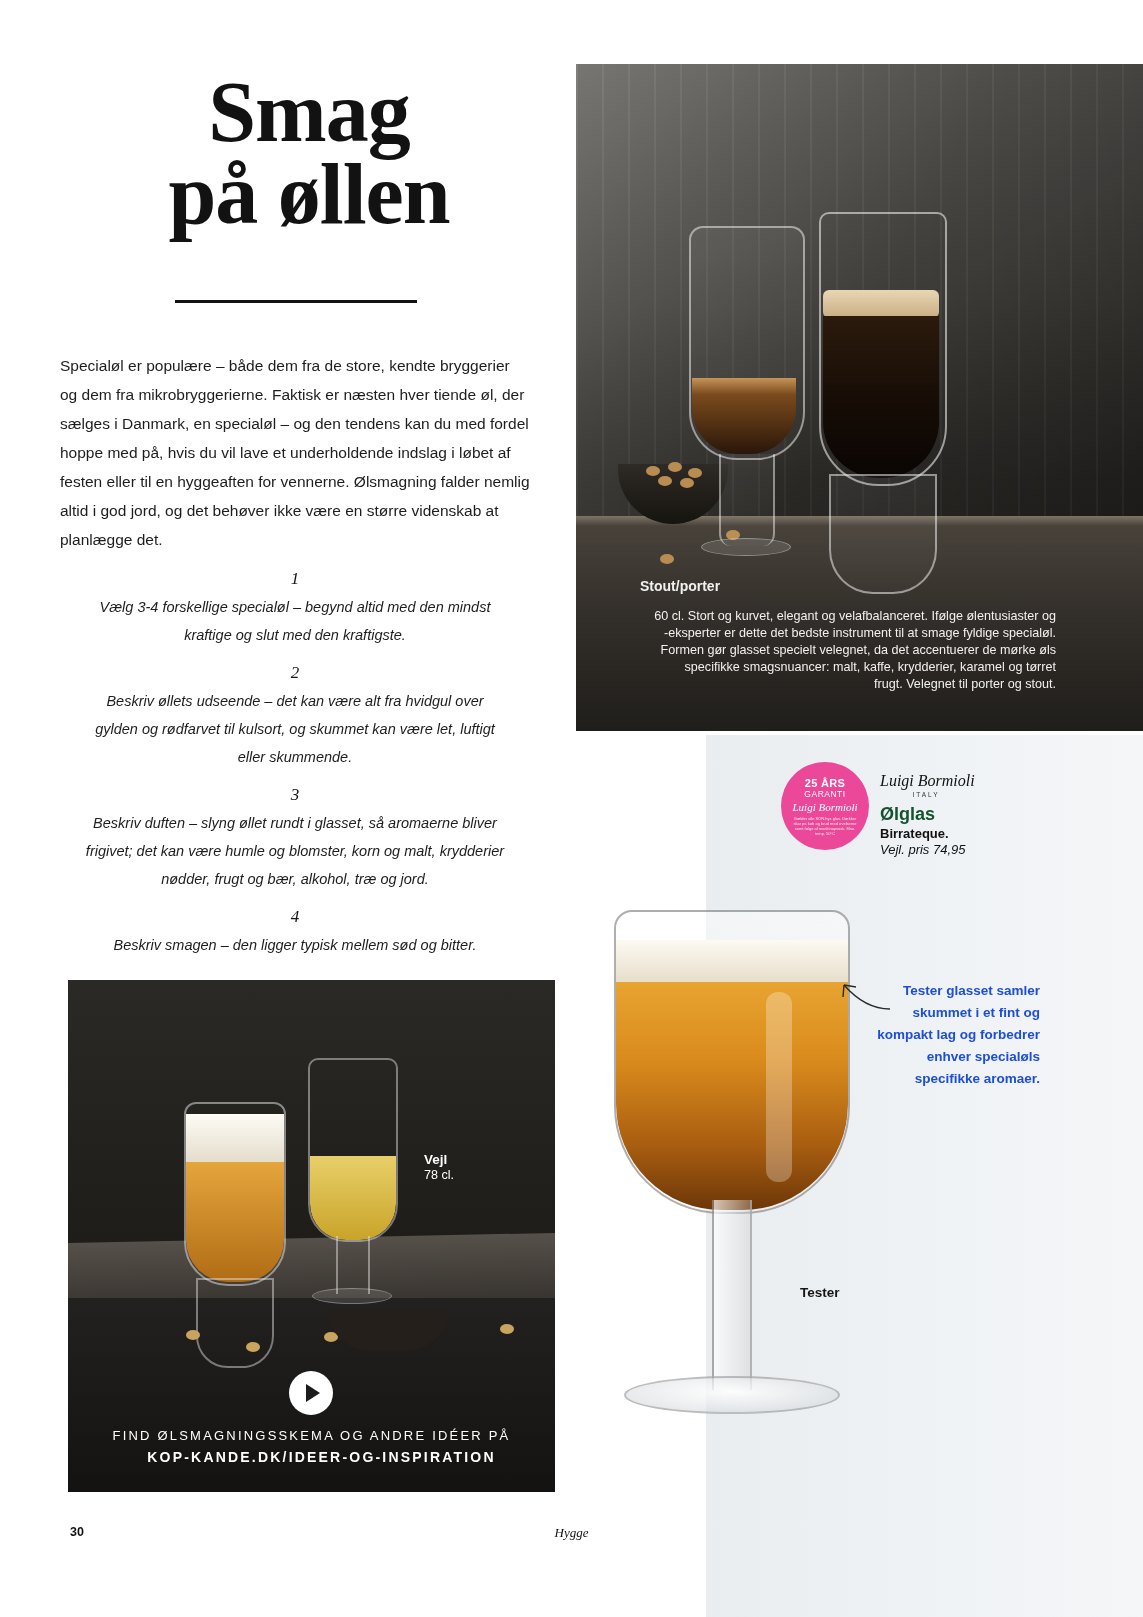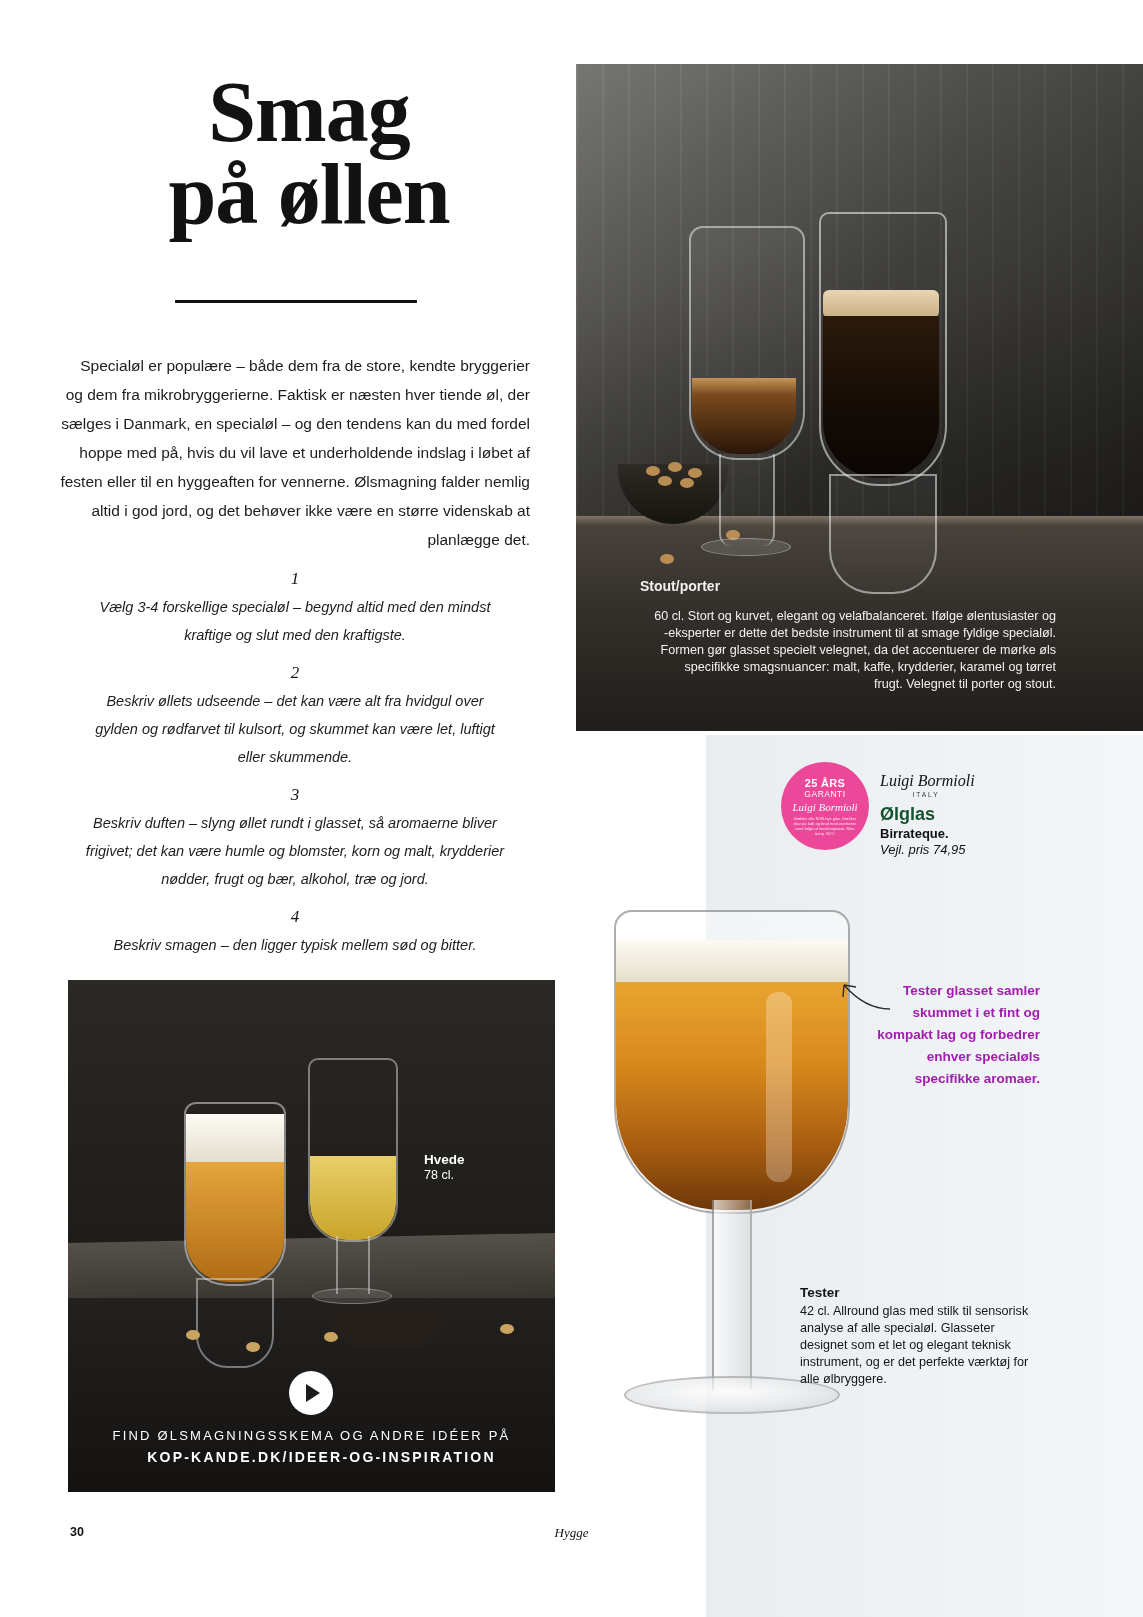--- a/index.html
+++ b/index.html
@@ -8,21 +8,21 @@
     background:linear-gradient(to right,#e9edf0 0%, #eef1f4 40%, #f4f6f8 100%);}
 
   
   .headline{position:absolute;left:74px;top:72px;width:470px;text-align:center;}
   .headline h1{margin:0;font-family:"Liberation Serif",serif;font-weight:700;
     font-size:86px;line-height:0.95;letter-spacing:-1px;color:#121212;}
   .headline h1 .l2{display:block;}
   .rule{position:absolute;left:175px;top:300px;width:242px;height:3px;background:#121212;}
 
   
-  .intro{position:absolute;left:60px;top:335px;width:470px;text-align:right;
+  .intro{position:absolute;left:60px;top:335px;width:470px;text-align:left;
     font-family:"Liberation Sans",sans-serif;font-size:15.5px;line-height:29px;color:#1d1d1d;}
 
   
   .steps{position:absolute;left:85px;top:555px;width:420px;text-align:center;}
   .step-num{font-family:"Liberation Serif",serif;font-size:17px;font-style:italic;
     margin:14px 0 4px;color:#161616;}
   .step-txt{font-family:"Liberation Sans",sans-serif;font-style:italic;font-size:14.5px;
     line-height:28px;color:#1d1d1d;margin:0 0 6px;}
 
   
@@ -97,21 +97,21 @@
     background:linear-gradient(to bottom,rgba(255,255,255,.45),rgba(240,240,240,.2));overflow:hidden;}
   .tg-foam{position:absolute;left:0;top:28px;width:232px;height:44px;
     background:linear-gradient(to bottom,#fdfaf3,#e6ddc9);}
   .tg-beer{position:absolute;left:0;top:70px;width:232px;height:228px;
     background:linear-gradient(to bottom,#e8a430 0%, #d98a1c 35%, #a85d10 72%, #6d3708 100%);
     border-radius:0 0 106px 106px;}
   .tg-shine{position:absolute;left:150px;top:80px;width:26px;height:190px;background:rgba(255,255,255,.28);
     border-radius:12px;}
 
   .arrow-note{position:absolute;left:860px;top:980px;width:180px;text-align:right;
-    font-size:13.5px;line-height:22px;font-weight:700;color:#a21caf;}
+    font-size:13.5px;line-height:22px;font-weight:700;color:#1d4ed8;}
   .arrow-svg{position:absolute;left:832px;top:975px;}
 
   .tester-caption{position:absolute;left:800px;top:1285px;width:240px;color:#151515;}
   .tester-caption h3{margin:0 0 3px;font-size:13.5px;font-weight:700;}
   .tester-caption p{margin:0;font-size:12.6px;line-height:17px;}
 
   
   .photo-hvede{position:absolute;left:68px;top:980px;width:487px;height:512px;overflow:hidden;background:#1b1a18;}
   .ph-bg{position:absolute;inset:0;background:
     linear-gradient(to bottom,#2b2926 0%, #201e1b 45%, #151311 100%);}
@@ -238,21 +238,20 @@
 </div>
 
 <svg class="arrow-svg" width="60" height="40" viewBox="0 0 60 40">
   <path d="M58 34 C42 34 26 26 12 10" stroke="#2a2a2a" stroke-width="1.4" fill="none"></path>
   <path d="M12 10 l12 2 M12 10 l-1 12" stroke="#2a2a2a" stroke-width="1.4" fill="none"></path>
 </svg>
 <div class="arrow-note">Tester glasset samler skummet i et fint og kompakt lag og forbedrer enhver specialøls specifikke aromaer.</div>
 
 <div class="tester-caption">
   <h3>Tester</h3>
-  <p>42 cl. Allround glas med stilk til sensorisk analyse af alle specialøl. Glasseter designet som et let og elegant teknisk instrument, og er det perfekte værktøj for alle ølbryggere.</p>
 </div>
 
 <div class="photo-hvede">
   <div class="ph-bg"></div>
   <div class="ph-board"></div>
   <div class="ph-table"></div>
   <div class="hg1">
     <div class="bowl">
         <div class="foam"></div>
         <div class="beer"></div>
@@ -267,21 +266,21 @@
       <div class="foot"></div>
   </div>
   <div class="nut" style="left:118px;top:350px;background:#c9a45f;"></div>
   <div class="nut" style="left:178px;top:362px;background:#c9a45f;"></div>
   <div class="nut" style="left:256px;top:352px;background:#c9a45f;"></div>
   <div class="nut" style="left:432px;top:344px;background:#c9a45f;"></div>
   <div style="position:absolute;left:260px;top:330px;width:120px;height:40px;border-radius:0 0 60px 60px;background:#241f1b;"></div>
 </div>
 
 <div class="hvede-label">
-  <h3>Hvede</h3>
+  <h3>Vejl</h3>
   <p>78 cl.</p>
 </div>
 
 <div class="play">
     <i></i>
   </div>
 
 <div class="video-cta">
   <div class="c1">FIND ØLSMAGNINGSSKEMA OG ANDRE IDÉER PÅ</div>
   <div class="c2">KOP-KANDE.DK/IDEER-OG-INSPIRATION</div>

